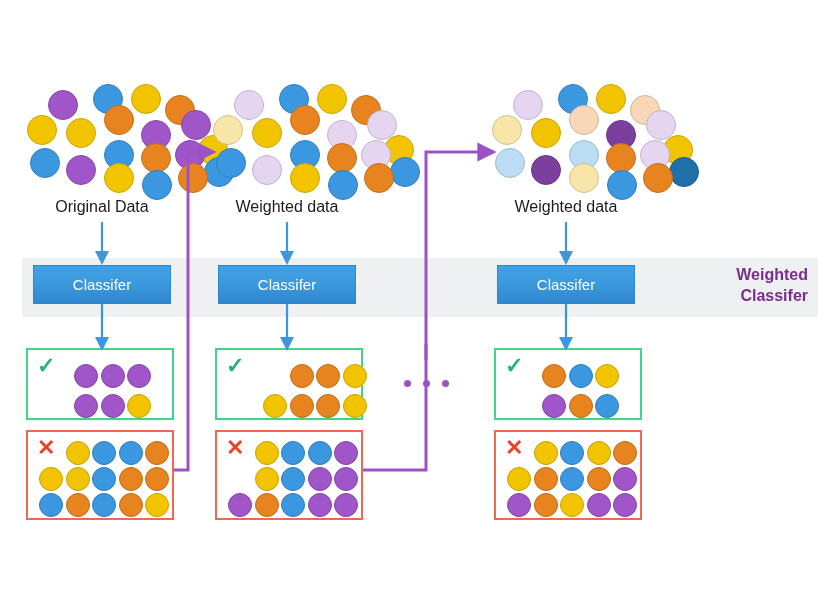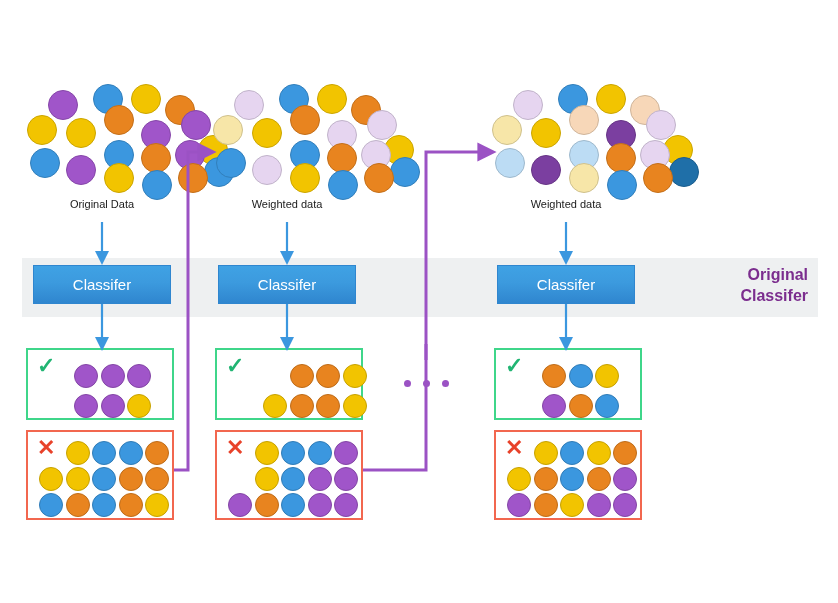--- a/index.html
+++ b/index.html
@@ -4,21 +4,21 @@
 <style>
   html,body{margin:0;padding:0;background:#ffffff;}
   body{width:838px;height:603px;overflow:hidden;font-family:"Liberation Sans",sans-serif;}
   #stage{position:relative;width:838px;height:603px;background:#fff;}
 
   .band{position:absolute;background:#eef0f1;}
 
   .cluster{position:absolute;}
   .dot{position:absolute;border-radius:50%;box-sizing:border-box;}
 
-  .caption{position:absolute;font-size:11px;color:#1b1b1b;text-align:center;
+  .caption{position:absolute;font-size:16px;color:#1b1b1b;text-align:center;
            font-family:"Liberation Sans",sans-serif;white-space:nowrap;}
 
   .clsbox{position:absolute;box-sizing:border-box;
           background:linear-gradient(to bottom,#3fa2e4 0%,#3c9ade 45%,#2f86cf 100%);
           border:1px solid #2f86cf;display:flex;align-items:center;justify-content:center;}
   .clsbox span{color:#ffffff;font-size:15px;font-family:"Liberation Sans",sans-serif;}
 
   .ens{position:absolute;text-align:right;color:#7b2d8e;font-weight:bold;
        font-size:16px;line-height:21px;font-family:"Liberation Sans",sans-serif;}
 
@@ -114,21 +114,21 @@
     <span>Classifer</span>
   </div>
   <div class="clsbox" style="left:218px;top:265px;width:138px;height:39px;">
     <span>Classifer</span>
   </div>
   <div class="clsbox" style="left:497px;top:265px;width:138px;height:39px;">
     <span>Classifer</span>
   </div>
 
   <div class="ens" style="left:658px;top:264px;width:150px;">
-    <div>Original</div>
+    <div>Weighted</div>
     <div>Classifer</div>
   </div>
 
   <div class="resbox good" id="res-0" style="left:26px;top:348px;width:148px;height:72px;">
     <div class="mark check" style="left:9px;top:5px;">✓</div>
   <div class="dot" style="left: 46px; top: 14px; width: 24px; height: 24px; background: rgb(160, 85, 201); border: 1.5px solid rgb(131, 70, 165);"></div>
       <div class="dot" style="left: 72.5px; top: 14px; width: 24px; height: 24px; background: rgb(160, 85, 201); border: 1.5px solid rgb(131, 70, 165);"></div>
       <div class="dot" style="left: 99px; top: 14px; width: 24px; height: 24px; background: rgb(160, 85, 201); border: 1.5px solid rgb(131, 70, 165);"></div>
       <div class="dot" style="left: 46px; top: 44px; width: 24px; height: 24px; background: rgb(160, 85, 201); border: 1.5px solid rgb(131, 70, 165);"></div>
       <div class="dot" style="left: 72.5px; top: 44px; width: 24px; height: 24px; background: rgb(160, 85, 201); border: 1.5px solid rgb(131, 70, 165);"></div>

